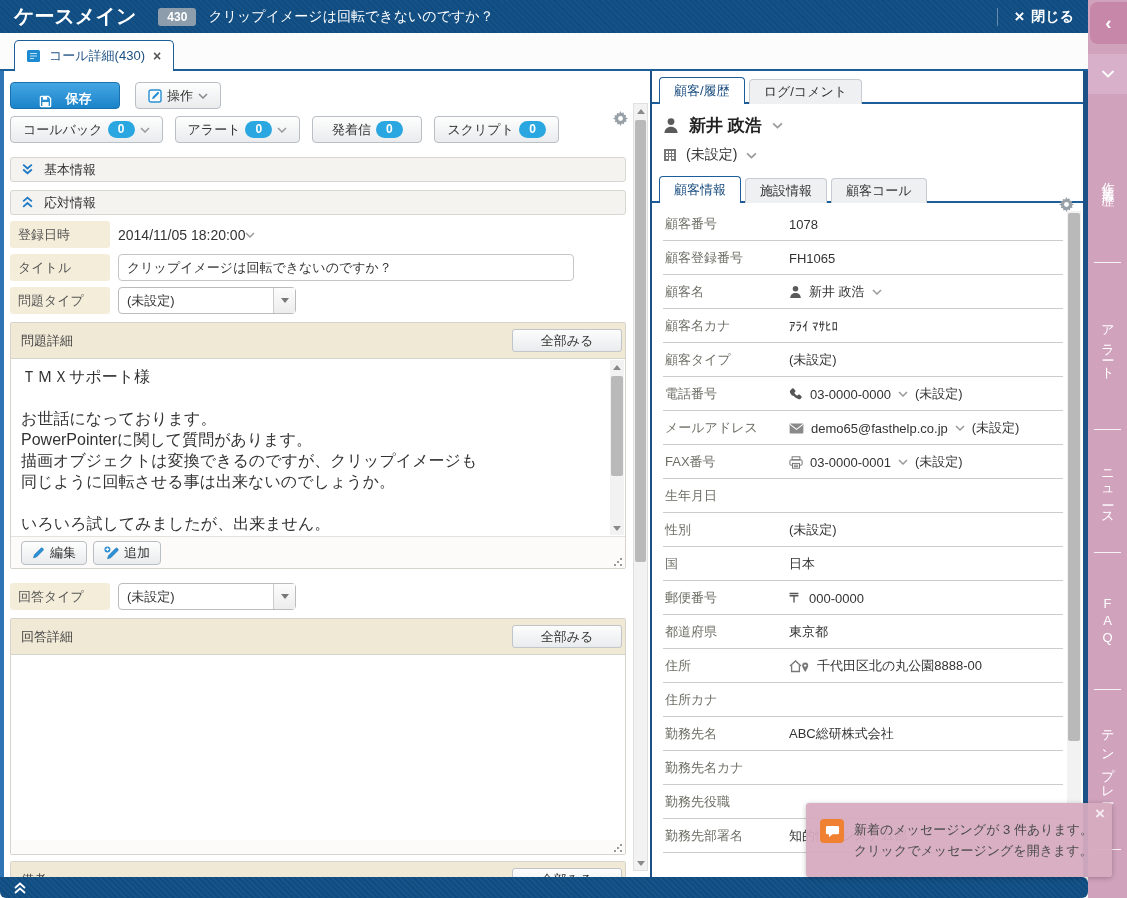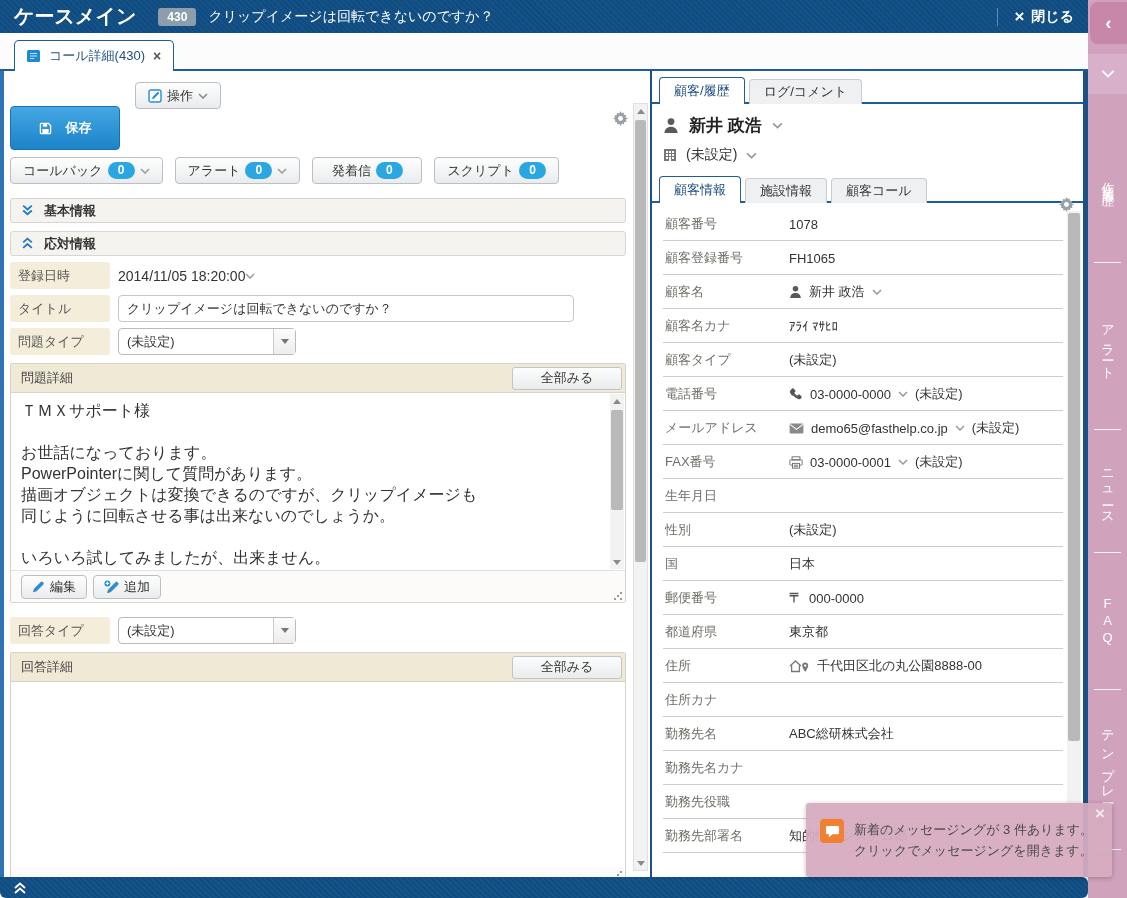--- a/index.html
+++ b/index.html
@@ -36,49 +36,49 @@
   .bottombar { position:absolute; left:0; top:877px; width:1088px; height:21px; background:#0f4c82;
     background-image:repeating-linear-gradient(45deg,rgba(255,255,255,.04) 0 2px,transparent 2px 4px);
     border-radius:0 6px 6px 6px; display:flex; align-items:center; }
   .collapse-up { margin-left:12px; }
 
   
   .left-panel { position:absolute; left:0; top:0; width:652px; height:806px; background:#fff;
     border-left:4px solid #2f74b5; border-right:2px solid #1b5186; overflow:hidden; }
   .lp-inner { position:absolute; left:6px; top:0; width:616px; }
   .toolbar-row1 { display:flex; margin-top:11px; gap:15px; }
-  .btn-save { width:110px; height:44px; border:1px solid #1a71ad; border-radius:4px;
+  .btn-save { width:110px; height:27px; border:1px solid #1a71ad; border-radius:4px;
     background:linear-gradient(#45a7e3,#1b83c9); color:#fff; font-weight:bold; font-size:13px;
-    display:flex; align-items:center; justify-content:center; gap:14px; cursor:pointer;margin-top:24px; }
+    display:flex; align-items:flex-end; justify-content:center; gap:14px; cursor:pointer; }
   .btn-light { height:27px; border:1px solid #b9bfc5; border-radius:4px;
     background:linear-gradient(#fefefe,#e9ebed); color:#333; font-size:13px;
     display:flex; align-items:center; justify-content:center; gap:5px; padding:0 12px; cursor:pointer; }
   .toolbar-row2 { display:flex; margin-top:7px; gap:12px; }
   .counter-btn { min-width:110px; }
   .count-pill { display:inline-block; min-width:27px; height:17px; background:#2aa7e1; color:#fff;
     border-radius:9px; font-size:12px; font-weight:bold; text-align:center; line-height:17px; }
   .section-bar { margin-top:8px; height:25px; background:#f4f3f0; border:1px solid #d8d6d1; border-radius:3px;
     display:flex; align-items:center; gap:10px; padding:0 10px; cursor:pointer; }
-  .section-bar .sec-label { font-size:13px; font-weight:bold; color:#333; }
+  .section-bar .sec-label { font-size:13px; font-weight:normal; color:#333; }
   .sec1 { margin-top:14px; }
   .field-row { display:flex; align-items:center; margin-top:6px; }
   .field-label { width:100px; height:27px; background:#f3edda; border-radius:3px; font-size:13px;
     color:#555; display:flex; align-items:center; padding-left:8px; flex:none; }
   .field-value { margin-left:8px; display:flex; align-items:center; font-size:13px; color:#333; }
   .text-input { margin-left:8px; width:456px; height:27px; border:1px solid #c6c6c6; border-radius:4px;
     font-size:13px; color:#333; padding:0 8px; font-family:inherit; background:#fff; }
   .select-box { margin-left:8px; width:178px; height:27px; border:1px solid #bbb; border-radius:4px;
     background:#fff; display:flex; align-items:center; cursor:pointer; }
   .select-box .sel-val { flex:1; font-size:13px; color:#333; padding-left:8px; }
   .select-box .sel-arrow { width:22px; height:100%; border-left:1px solid #ccc;
     background:linear-gradient(#fcfcfc,#ededed); display:flex; align-items:center; justify-content:center; }
   .tri-down { width:0; height:0; border-left:4px solid transparent; border-right:4px solid transparent; border-top:5px solid #777; }
 
   .detail-box { margin-top:8px; border:1px solid #d6d3cc; border-radius:2px; }
-  .detail-head { height:28px; background:#f0e9d6; display:flex; align-items:center; padding:0 3px 0 10px; }
+  .detail-head { height:35px; background:#f0e9d6; display:flex; align-items:center; padding:0 3px 0 10px; }
   .detail-head .dh-label { font-size:13px; color:#444; }
   .btn-seeall { margin-left:auto; width:110px; height:23px; border:1px solid #c0c5ca; border-radius:3px;
     background:linear-gradient(#fdfdfd,#e9ebed); font-size:13px; color:#333;
     display:flex; align-items:center; justify-content:center; cursor:pointer; }
   .detail-body { position:relative; background:#fff; border-top:1px solid #d6d3cc; overflow:hidden; }
   .pd-body { height:178px; }
   .pd-text { padding:7px 24px 0 10px; font-size:16px; color:#333; line-height:21px; white-space:pre-line; }
   .detail-foot { height:32px; border-top:1px solid #e4e2dc; background:#fcfbf9; display:flex;
     align-items:center; gap:6px; padding:0 10px; position:relative; }
   .foot-btn { height:24px; padding:0 10px; }

